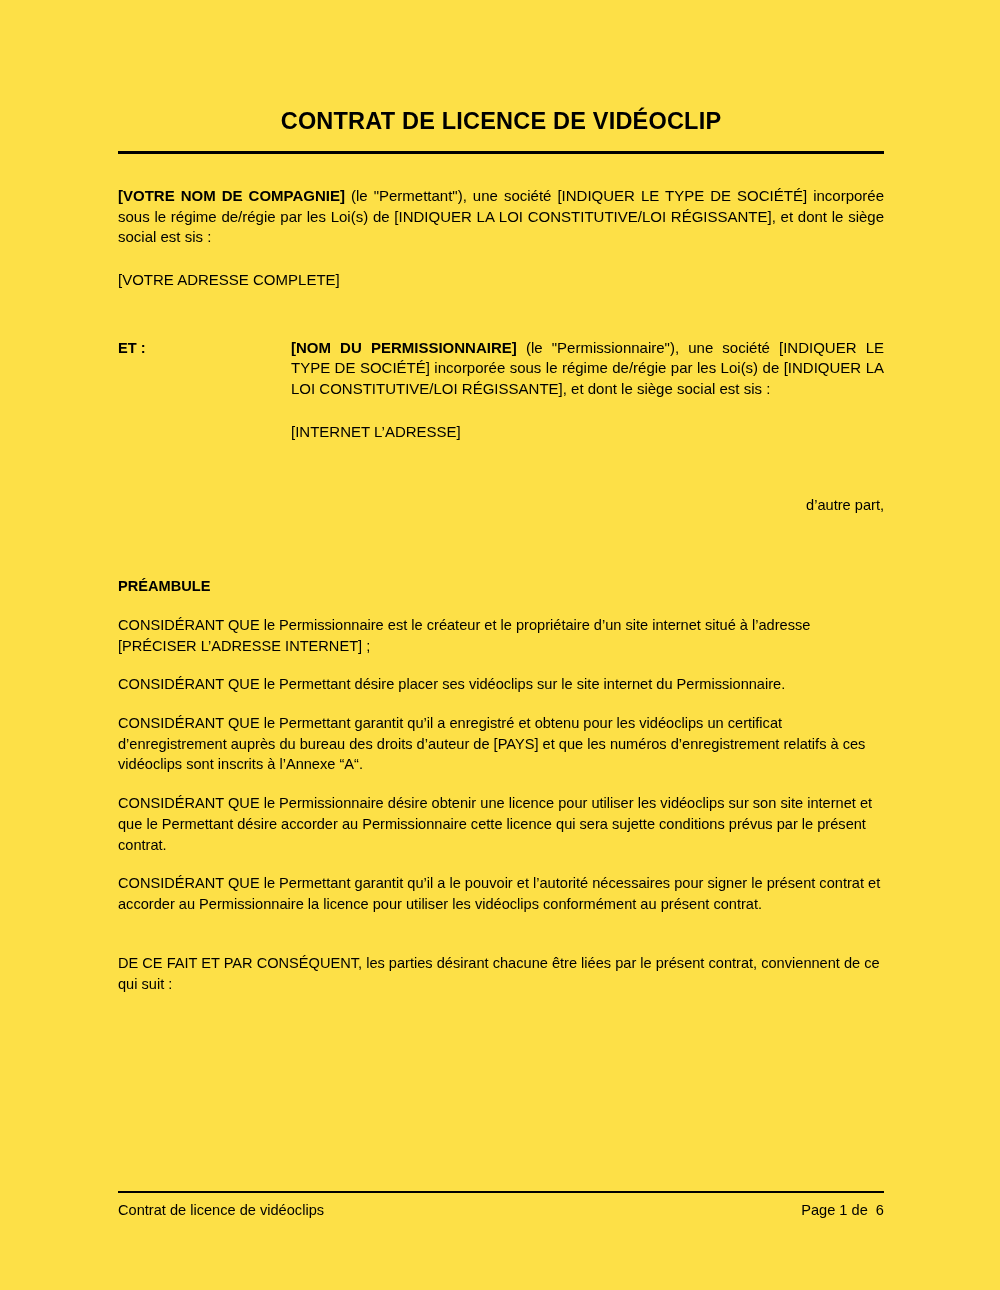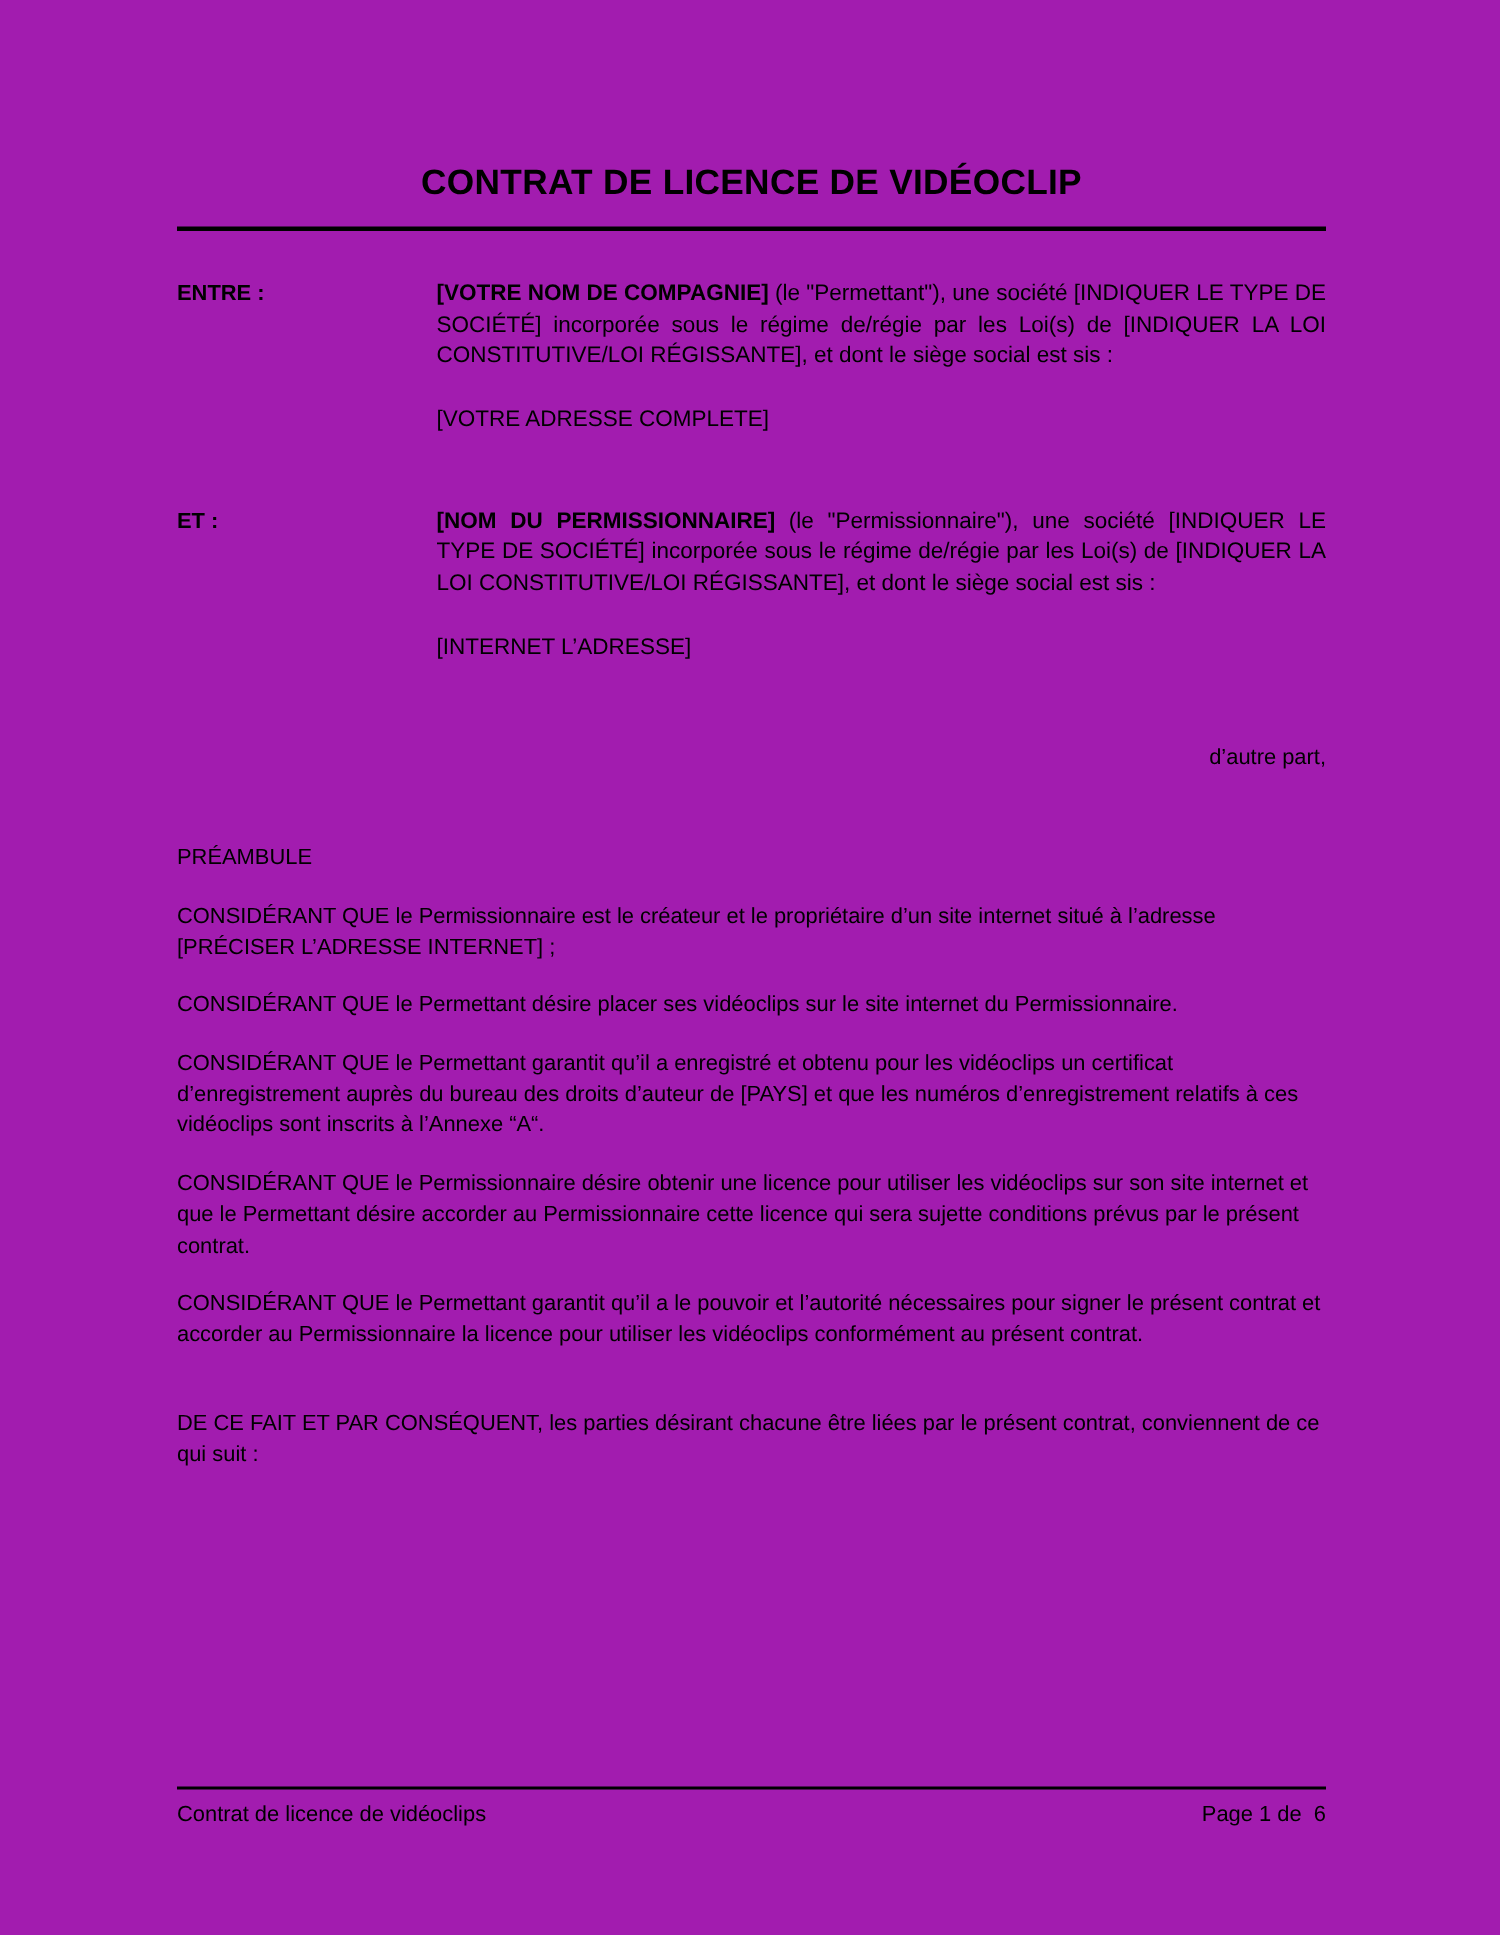--- a/index.html
+++ b/index.html
@@ -9,21 +9,21 @@
   }
   body {
     font-family: "Liberation Sans", sans-serif;
     color: #000000;
   }
   .page {
     position: relative;
     width: 1000px;
     height: 1290px;
     margin: 0 auto;
-    background: #a21caf;
+    background: #fde047;
     box-sizing: border-box;
     overflow: hidden;
   }
   .content {
     position: absolute;
     left: 118px;
     top: 0;
     width: 766px;
   }
 
@@ -84,22 +84,22 @@
   .part-line.une {
     margin-top: 32px;
   }
   .part-line.autre {
     margin-top: 38px;
   }
 
   
   .section-heading {
     font-size: 14.6px;
-    font-weight: normal;
-    margin-top: 48px;
+    font-weight: bold;
+    margin-top: 62px;
     line-height: 1.35;
   }
   .para {
     font-size: 14.6px;
     line-height: 1.42;
     margin-top: 18px;
     text-align: left;
   }
   .para.gap-large {
     margin-top: 38px;
@@ -133,21 +133,20 @@
 <div class="page">
 
   <div class="content">
 
     <h1 class="doc-title">CONTRAT DE LICENCE DE VIDÉOCLIP</h1>
 
     <hr class="header-rule">
 
 
     <div class="party">
-      <div class="party-label">ENTRE :</div>
       <div class="party-body">
         <p style="margin:0;">
           <span class="bold">[VOTRE NOM DE COMPAGNIE]</span><span> (le "Permettant"), une société [INDIQUER LE TYPE DE SOCIÉTÉ] incorporée sous le régime de/régie par les Loi(s) de [INDIQUER LA LOI CONSTITUTIVE/LOI RÉGISSANTE], et dont le siège social est sis :</span>
         </p>
         <p class="party-address">[VOTRE ADRESSE COMPLETE]</p>
       </div>
     </div>
 
 
     <div class="party">

